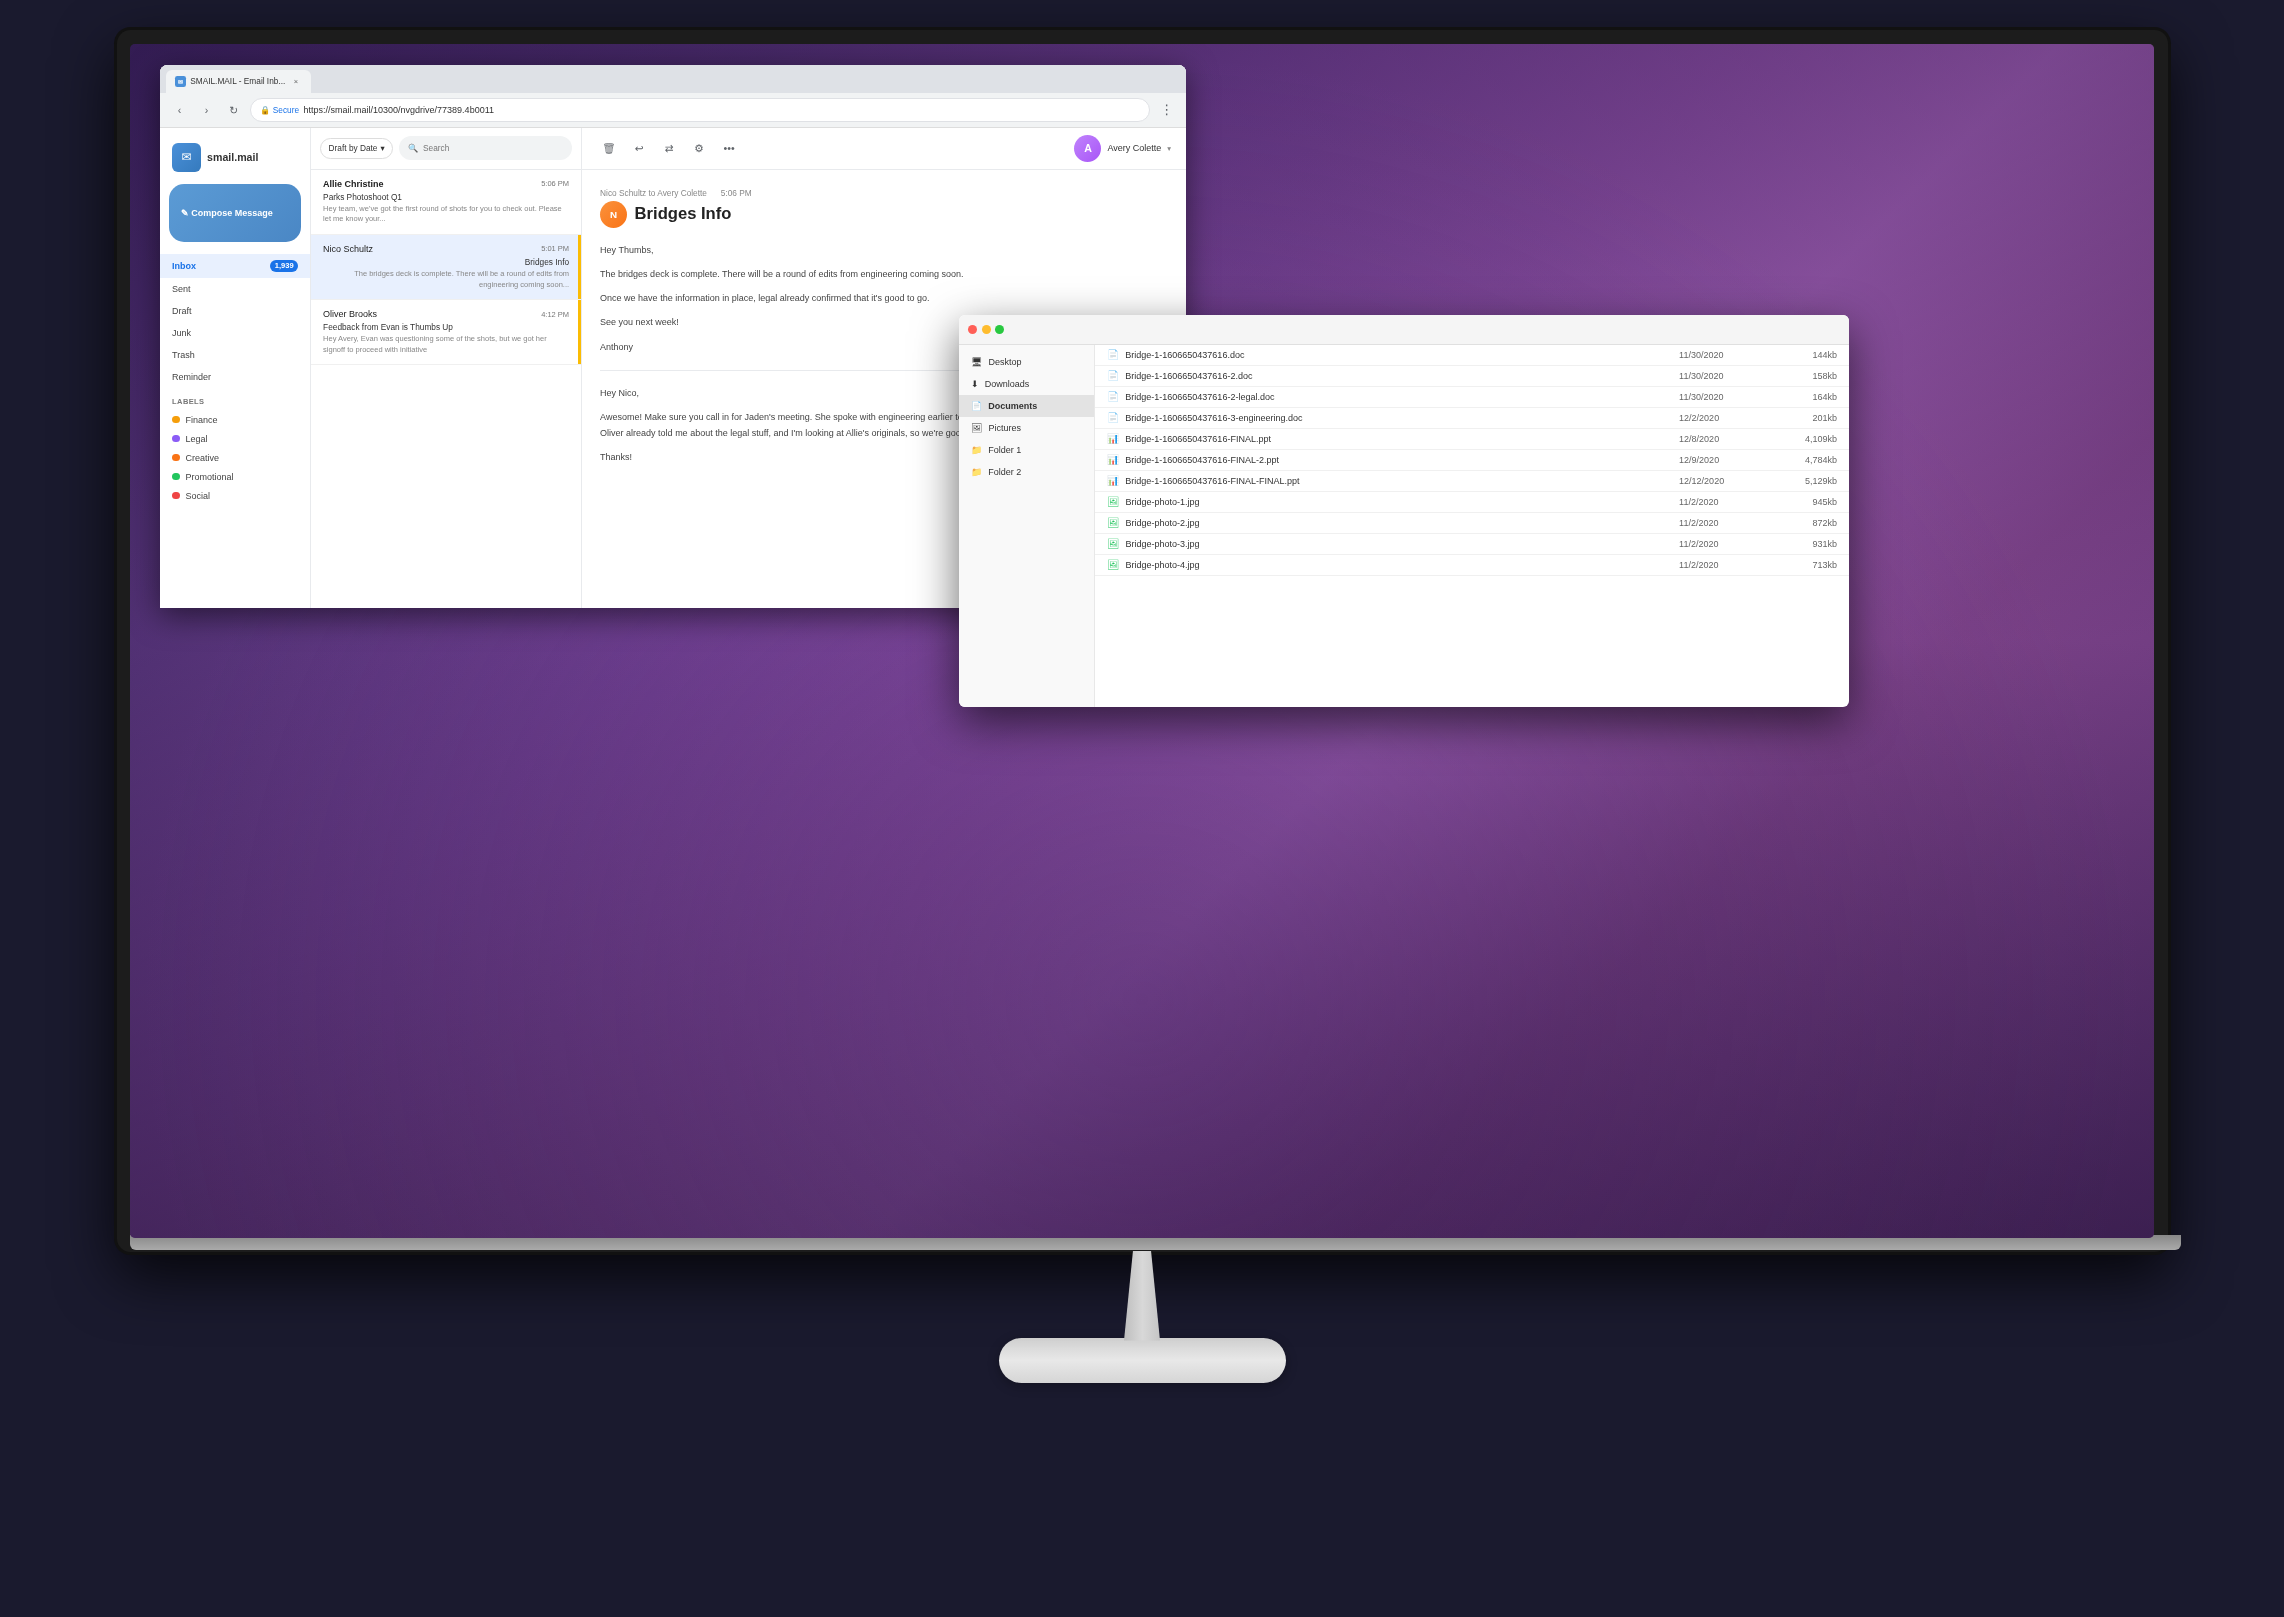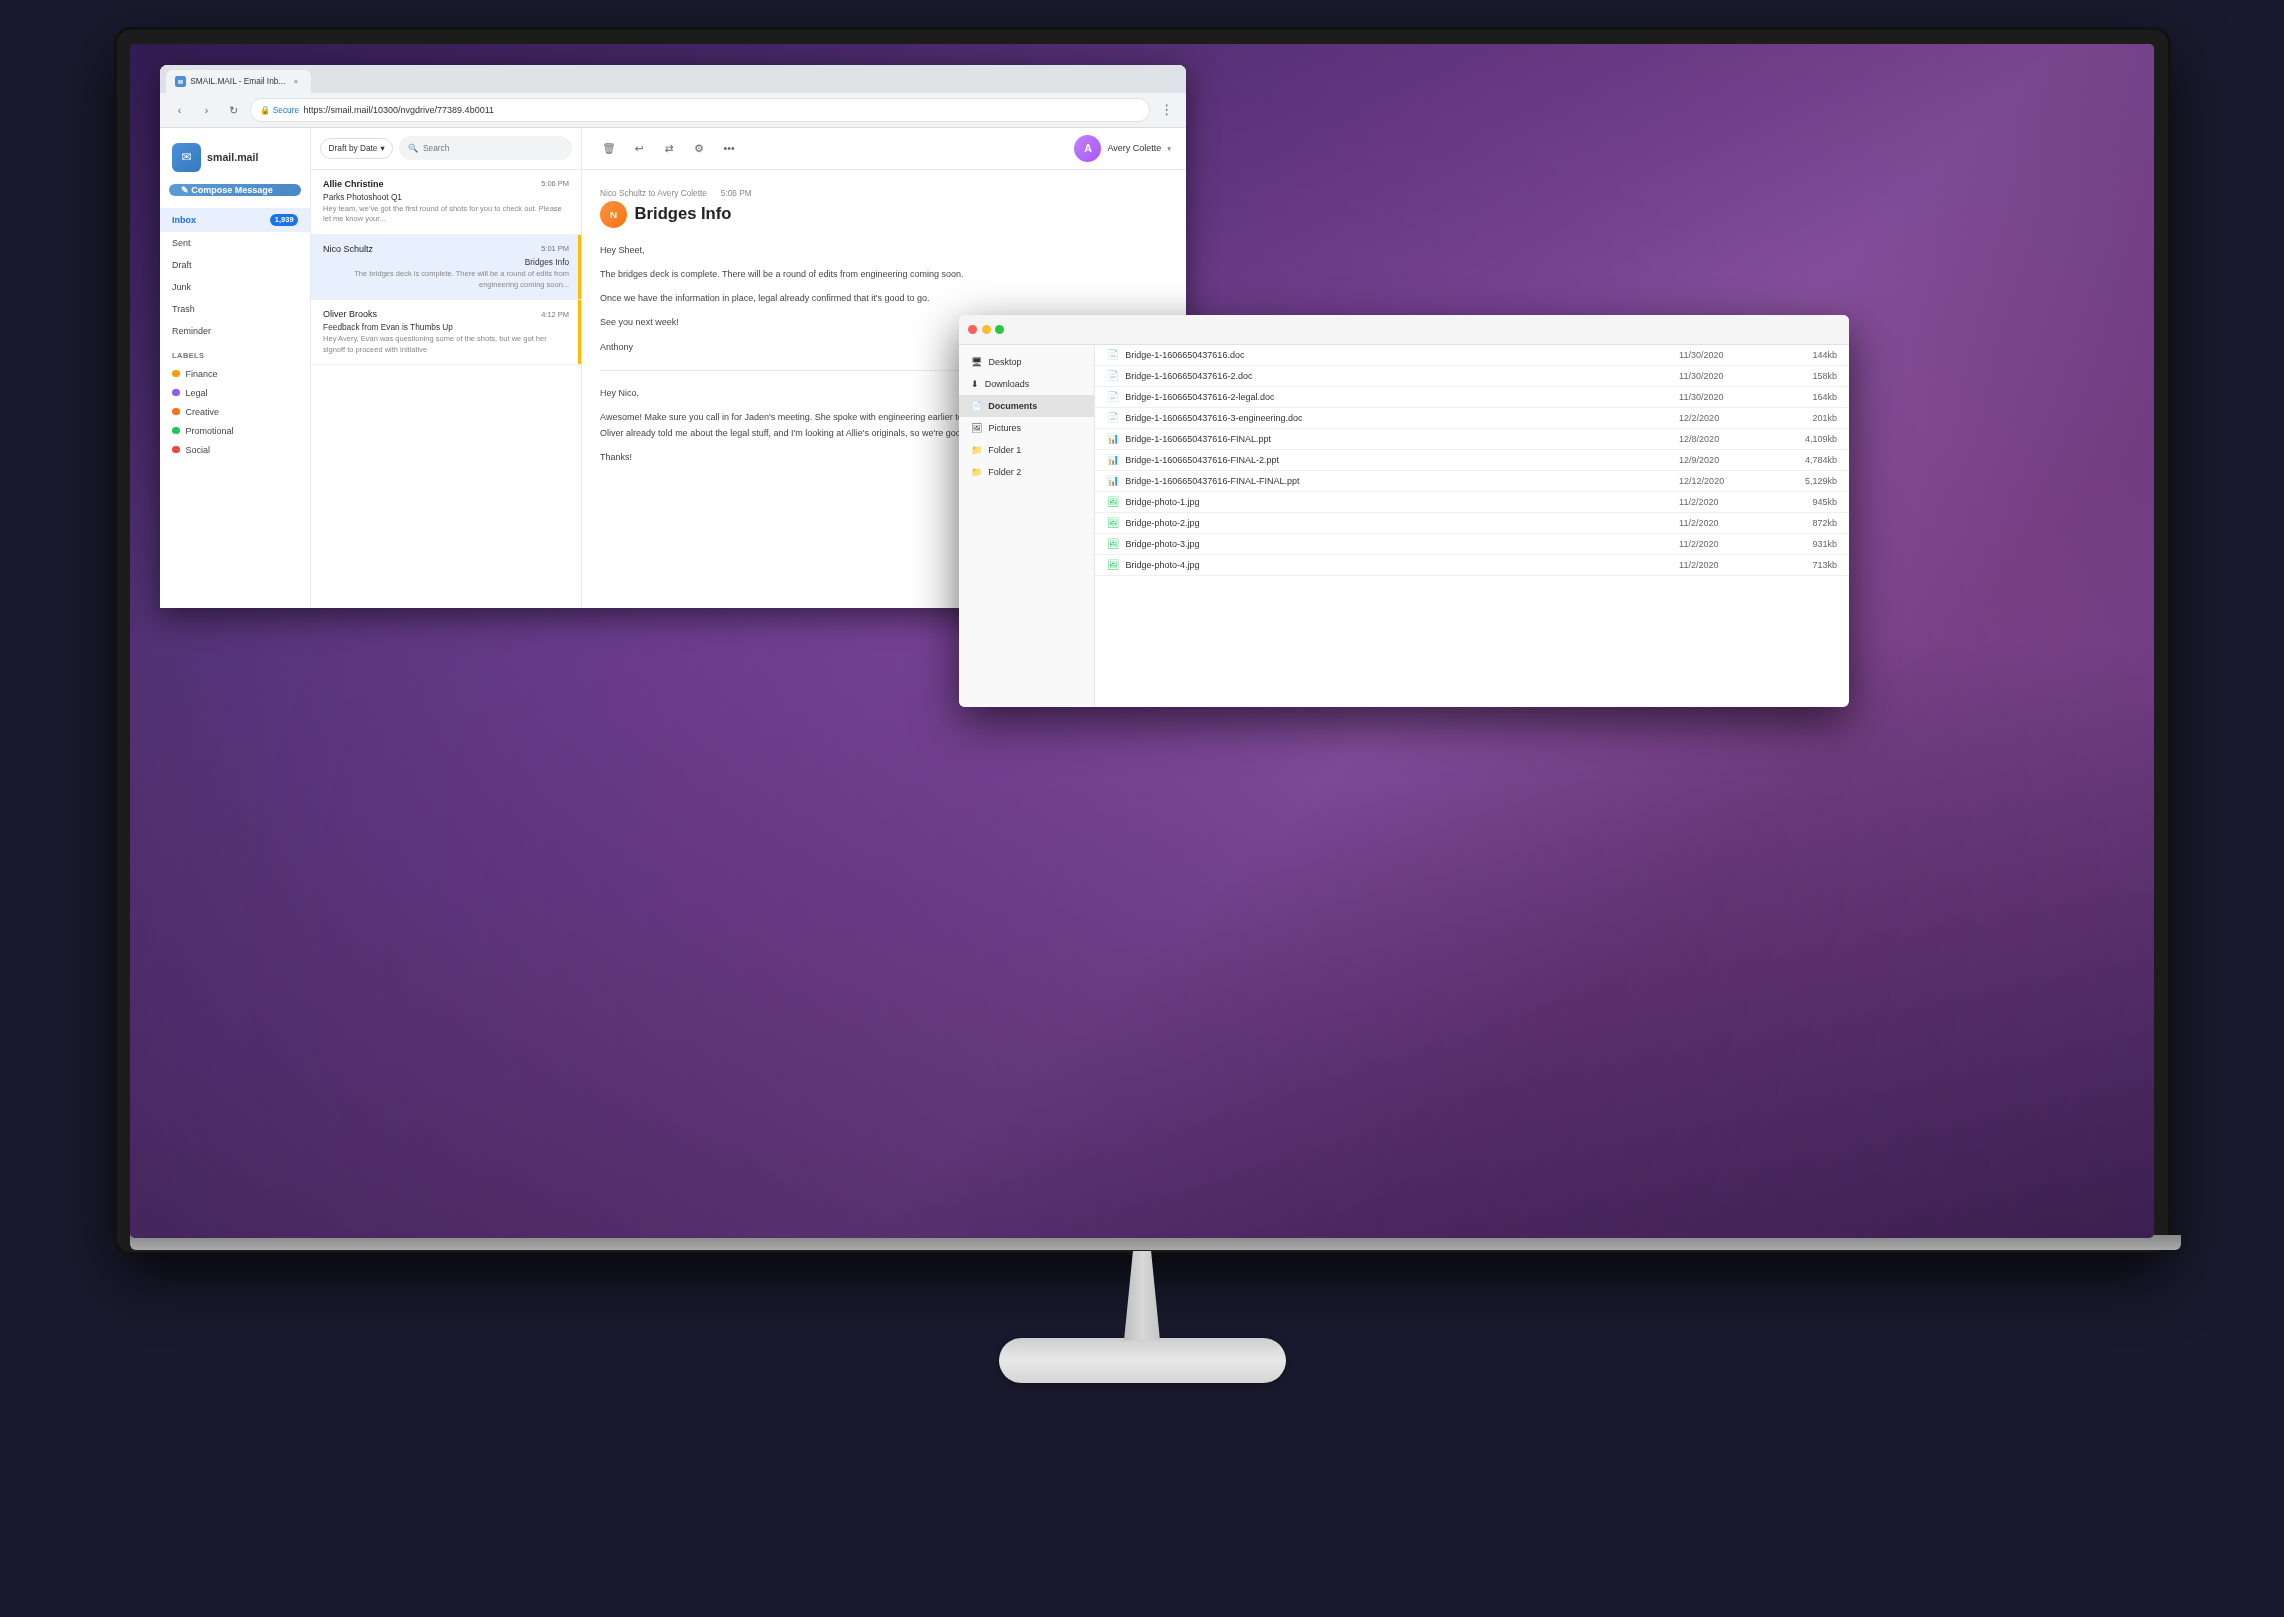--- a/index.html
+++ b/index.html
@@ -223,21 +223,21 @@
       font-weight: 600;
       color: #333;
     }
 
     .compose-btn {
       margin: 0 9px 12px;
       background: linear-gradient(135deg, #5b9bd5, #4a87c5);
       color: white;
       border: none;
       border-radius: 15px;
-      padding: 1px 12px;
+      padding: 24px 12px;
       font-size: 9px;
       font-weight: 600;
       cursor: pointer;
       display: flex;
       align-items: center;
       gap: 4.5px;
     }
 
     .nav-item {
       display: flex;
@@ -773,21 +773,21 @@
                 <span>Nico Schultz to Avery Colette</span>
                 &nbsp;&nbsp;&nbsp;&nbsp;
                 <span>5:06 PM</span>
               </div>
               <div class="email-title">
                 <div class="email-sender-avatar">N</div>
                 <span>Bridges Info</span>
               </div>
 
               <div class="email-body">
-                <p>Hey Sheet,</p>
+                <p>Hey Thumbs,</p>
                 <p>The bridges deck is complete. There will be a round of edits from engineering coming soon.</p>
                 <p>Once we have the information in place, legal already confirmed that it's good to go.</p>
                 <p>See you next week!</p>
                 <p>Anthony</p>
               </div>
 
               <hr class="email-divider">
 
               <div class="email-body">
                 <p>Hey Nico,</p>

